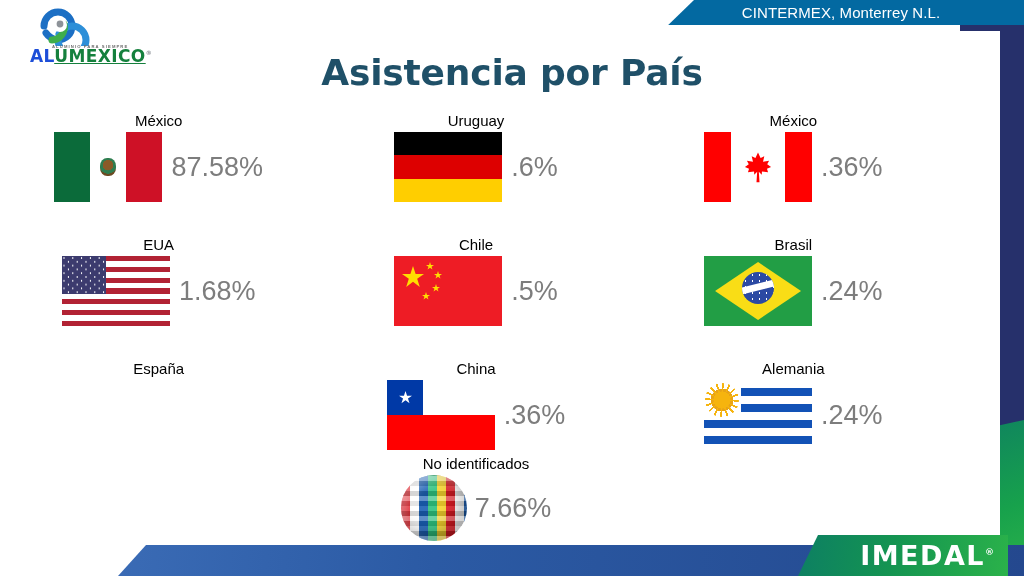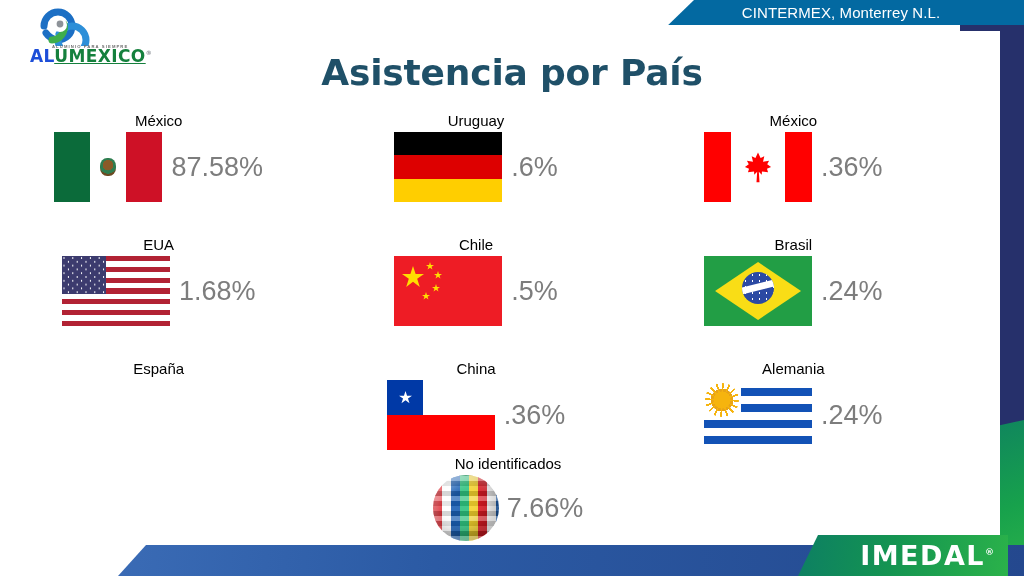--- a/index.html
+++ b/index.html
@@ -190,21 +190,20 @@
 
   
   .unid-cell {
     position: absolute;
     left: 0;
     top: 455px;
     width: 952px;
     display: flex;
     flex-direction: column;
     align-items: center;
-    padding-left: 32px;
   }
   .unid-row { display: flex; align-items: center; gap: 8px; }
   .globe {
     width: 66px;
     height: 66px;
     border-radius: 50%;
     position: relative;
     overflow: hidden;
     background:
       repeating-linear-gradient(90deg,

